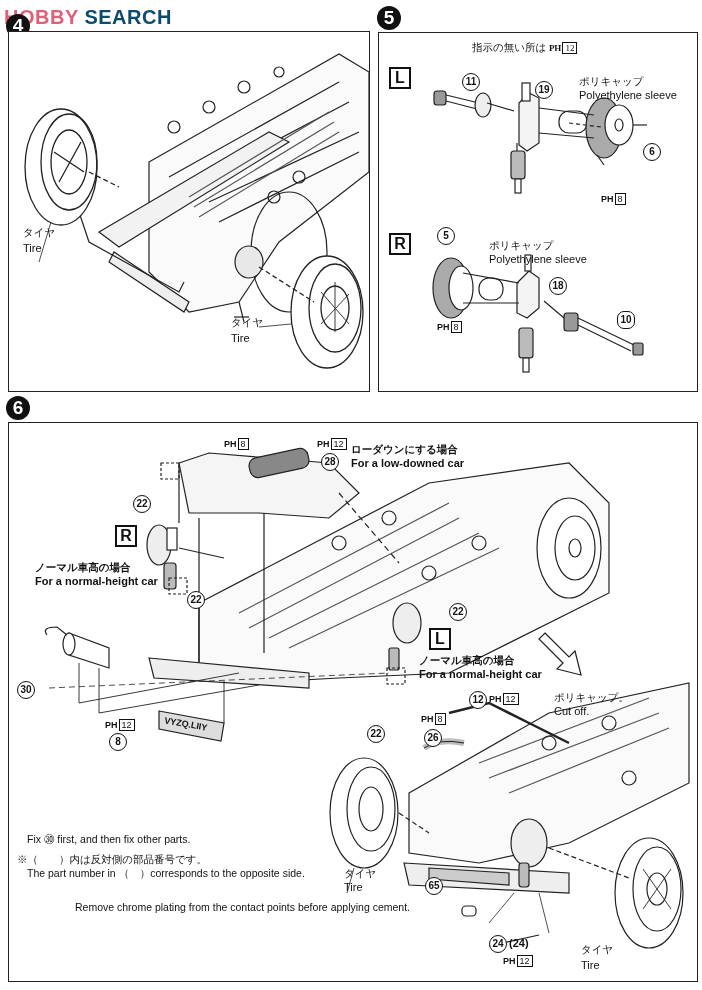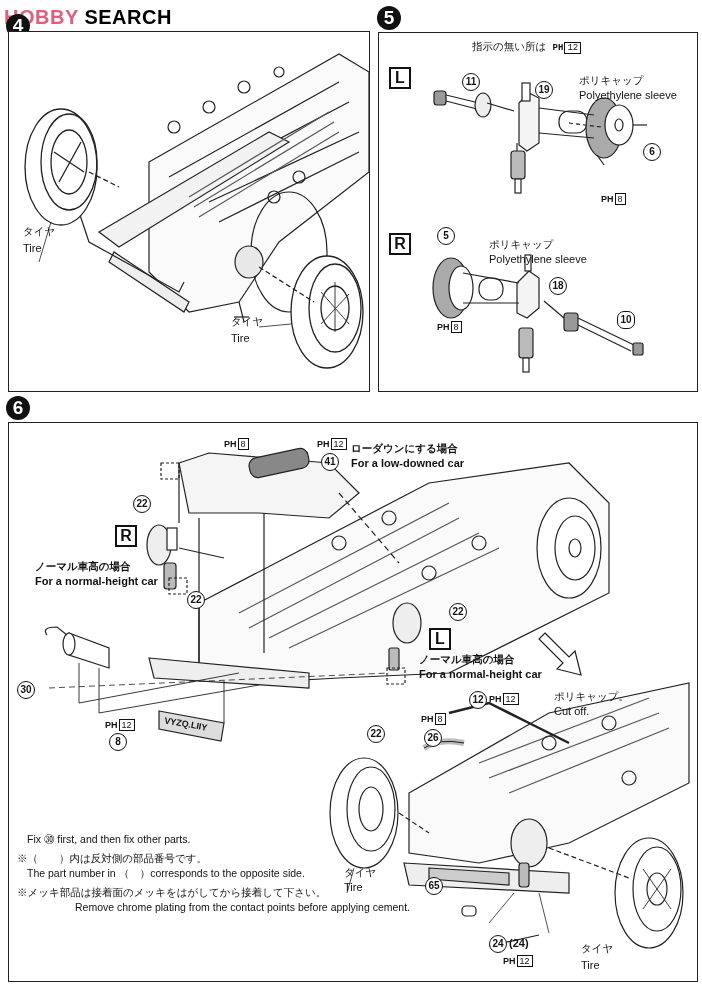--- a/index.html
+++ b/index.html
@@ -1,23 +1,23 @@
 <!DOCTYPE html>
 <html><head>
 <meta charset="utf-8">
 <style>
   html,body{margin:0;padding:0;background:#fff;}
   body{width:702px;height:990px;position:relative;overflow:hidden;font-family:"Liberation Sans","DejaVu Sans",sans-serif;color:#111;}
   .panel{position:absolute;border:1.5px solid #222;background:#fff;box-sizing:border-box;}
   .step-badge{position:absolute;width:24px;height:24px;border-radius:50%;background:#111;color:#fff;font-weight:bold;font-size:19px;line-height:24px;text-align:center;font-family:"Liberation Sans",sans-serif;}
   .wm{position:absolute;left:4px;top:6px;font-size:20px;font-weight:bold;letter-spacing:0.5px;}
   .wm .a{color:#e0607a;}
-  .wm .b{color:#000000;text-align:center;}
+  .wm .b{color:#0c4a6e;text-align:center;}
   .txt{position:absolute;font-size:11px;line-height:13px;white-space:nowrap;color:#111;}
-  .jp{font-family:Liberation Mono, monospace;font-size:10.5px;}
+  .jp{font-family:Liberation Serif, serif;font-size:10.5px;}
   .bold{font-weight:bold;}
   .part{position:absolute;width:16px;height:16px;border:1.3px solid #111;border-radius:50%;font-size:10px;font-weight:bold;line-height:16px;text-align:center;background:#fff;}
   .paint{position:absolute;font-size:9px;font-weight:bold;white-space:nowrap;}
   .paint .num{display:inline-block;border:1px solid #111;padding:0 2px;font-weight:normal;font-size:9px;line-height:10px;margin-left:1px;}
   .side{position:absolute;width:18px;height:18px;border:2px solid #111;font-weight:bold;font-size:16px;line-height:18px;text-align:center;background:#fff;}
   svg.draw{position:absolute;left:0;top:0;}
   .note{position:absolute;font-size:10.5px;line-height:13px;white-space:nowrap;}
 </style>
 </head>
 <body>
@@ -207,21 +207,21 @@
       <path d="M540 425 L620 455" stroke-dasharray="5 3"></path>
 
       <rect x="453" y="483" width="14" height="10" rx="4" fill="#fff"></rect>
       <path d="M480 523 L530 512"></path>
       <path d="M480 500 L505 470 M540 510 L530 470" stroke-width="0.8"></path>
     </g>
   </svg>
 
   <div class="paint" style="left:215px;top:15px;"><span>PH</span><span class="num">8</span></div>
   <div class="paint" style="left:308px;top:15px;"><span>PH</span><span class="num">12</span></div>
-  <div class="part" style="left:312px;top:30px;">41</div>
+  <div class="part" style="left:312px;top:30px;">28</div>
 
   <div class="txt jp bold" style="left:342px;top:20px;">ローダウンにする場合</div>
   <div class="txt bold" style="left:342px;top:34px;">For a low-downed car</div>
 
   <div class="part" style="left:124px;top:72px;">22</div>
   <div class="side" style="left:106px;top:102px;">R</div>
 
   <div class="txt jp bold" style="left:26px;top:138px;">ノーマル車高の場合</div>
   <div class="txt bold" style="left:26px;top:152px;">For a normal-height car</div>
   <div class="part" style="left:178px;top:168px;">22</div>
@@ -252,15 +252,14 @@
   <div class="part" style="left:480px;top:512px;">24</div>
   <div class="txt bold" style="left:500px;top:514px;">(24)</div>
   <div class="paint" style="left:494px;top:532px;"><span>PH</span><span class="num">12</span></div>
 
   <div class="txt jp" style="left:572px;top:520px;">タイヤ</div>
   <div class="txt" style="left:572px;top:536px;">Tire</div>
 
   <div class="note" style="left:18px;top:410px;">Fix ㉚ first, and then fix other parts.</div>
   <div class="note jp" style="left:8px;top:430px;">※（　　）内は反対側の部品番号です。</div>
   <div class="note" style="left:18px;top:444px;">The part number in （　）corresponds to the opposite side.</div>
-  <div class="note jp" style="left:8px;top:464px;">※メッキ部品は接着面のメッキをはがしてから接着して下さい。</div>
   <div class="note" style="left:18px;top:478px;padding-left:48px;">Remove chrome plating from the contact points before applying cement.</div>
 </div>
 
 </body></html>

